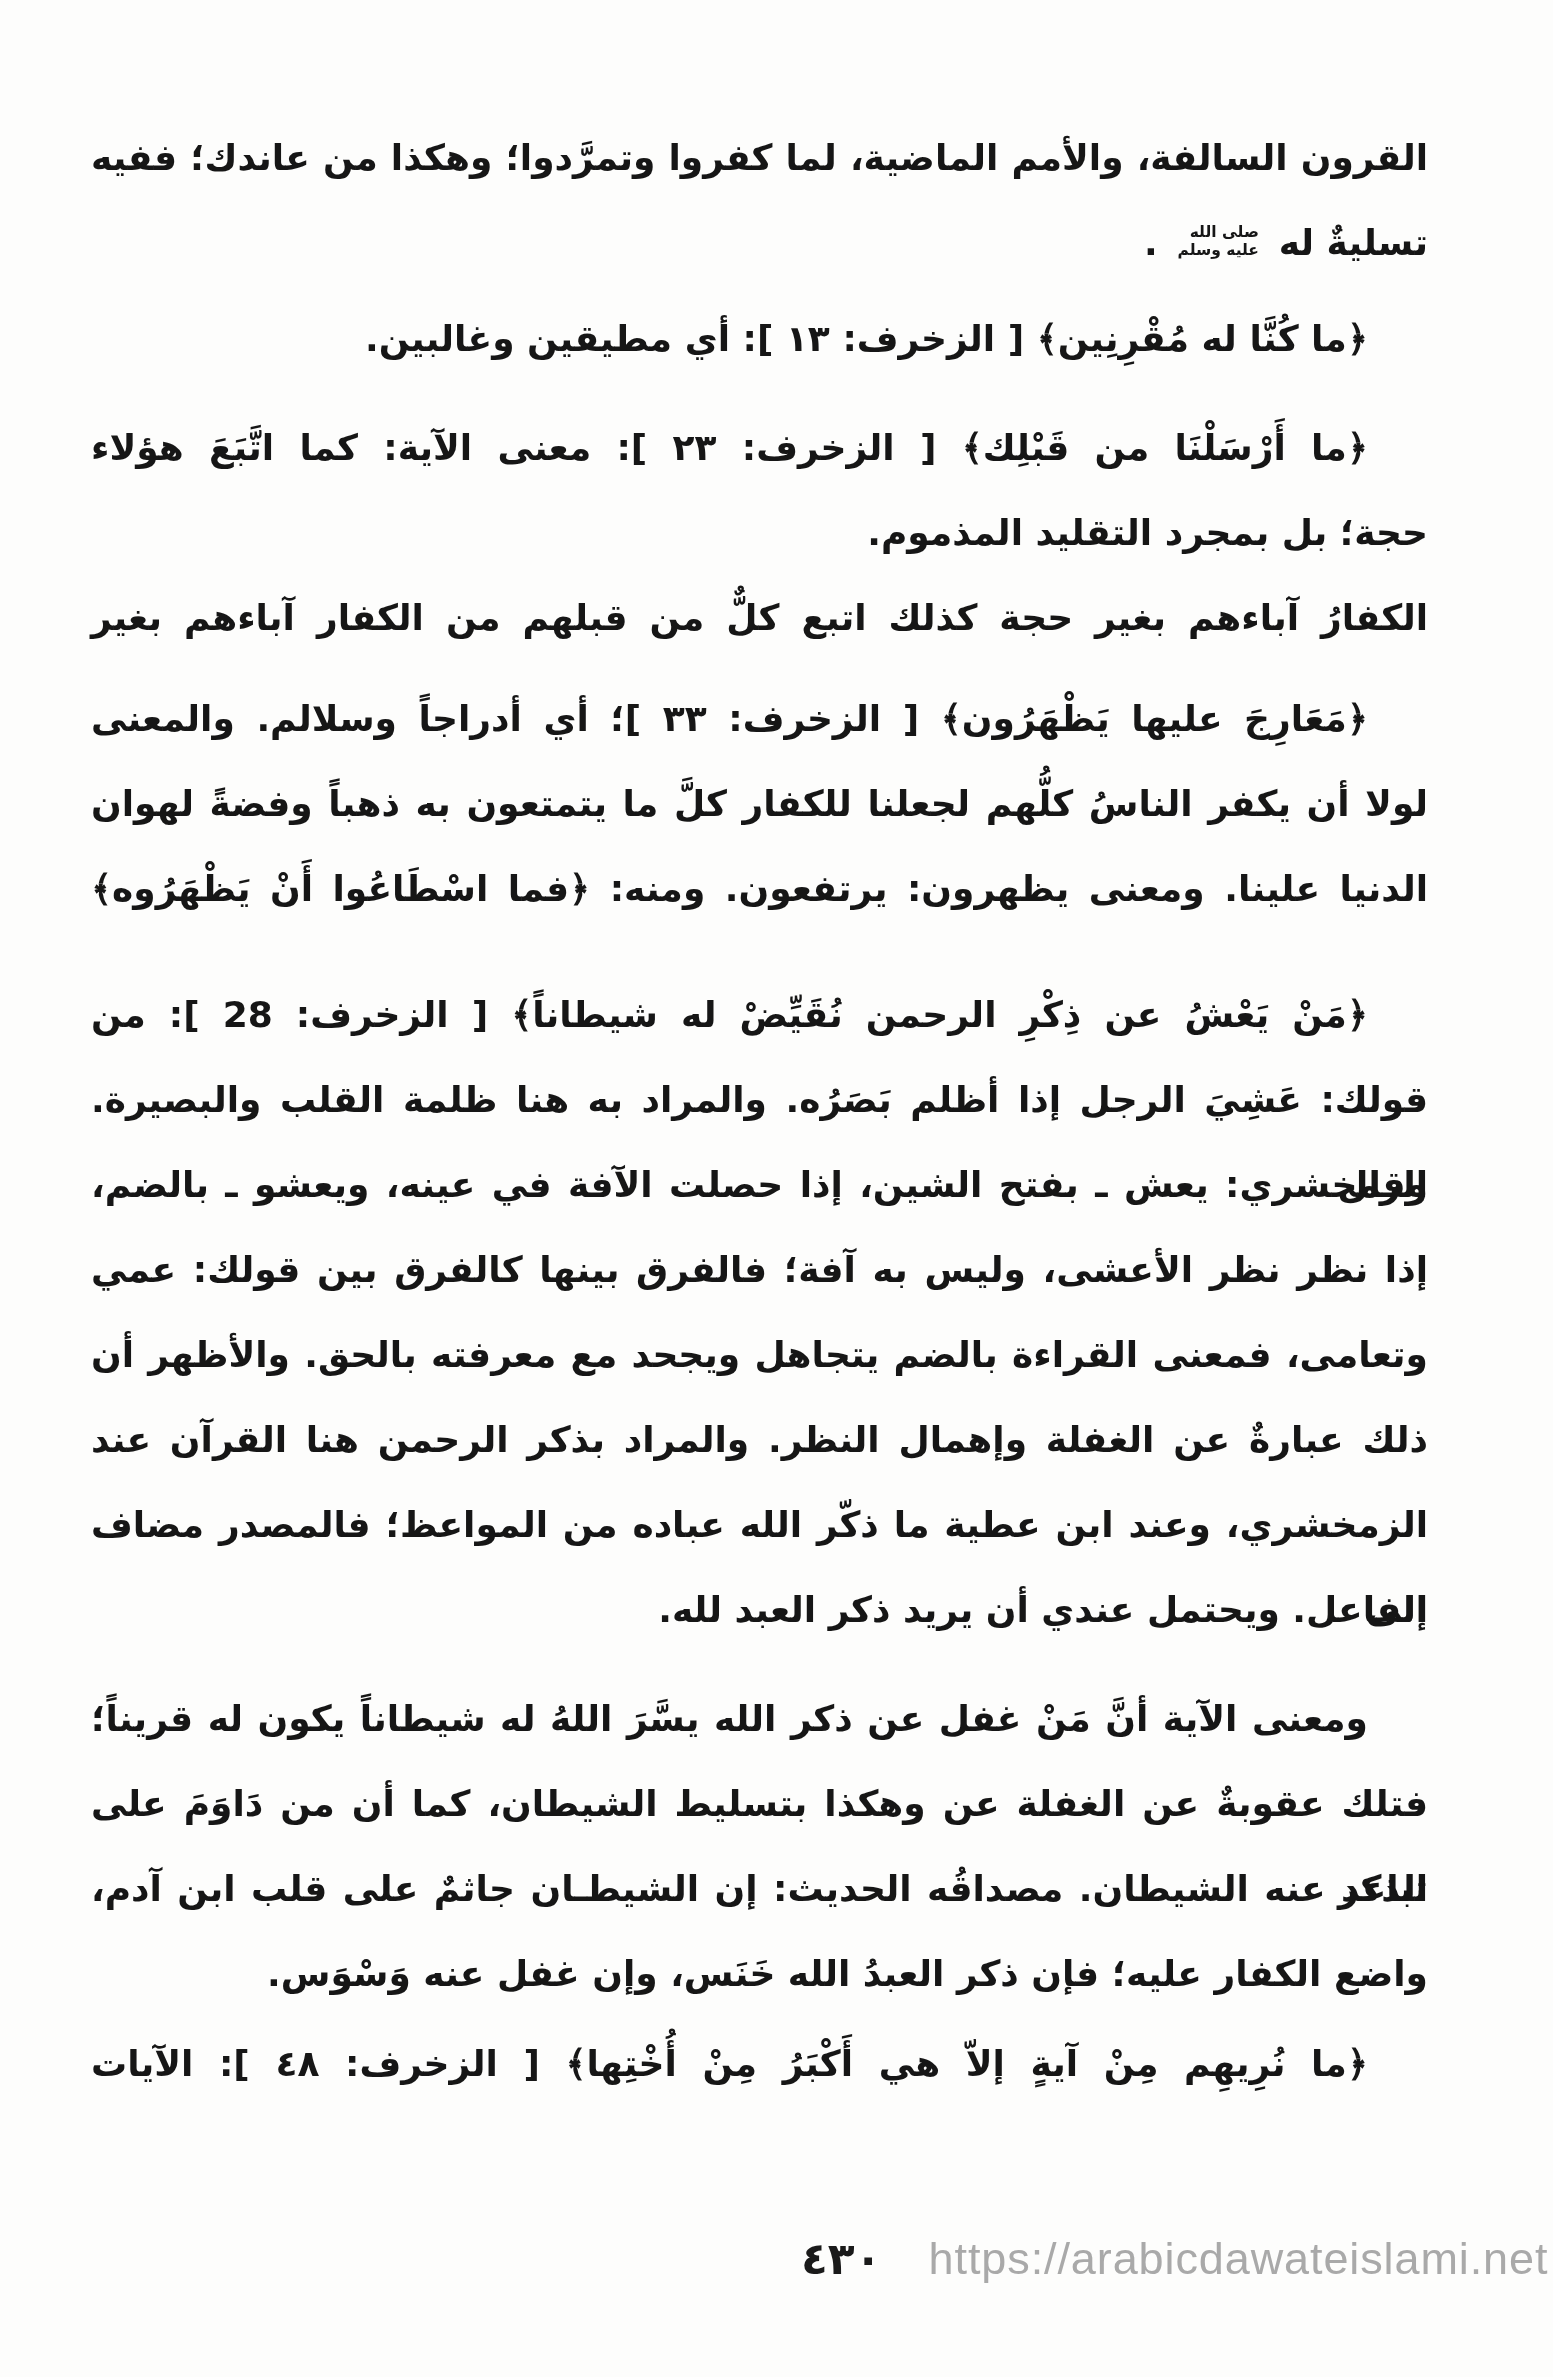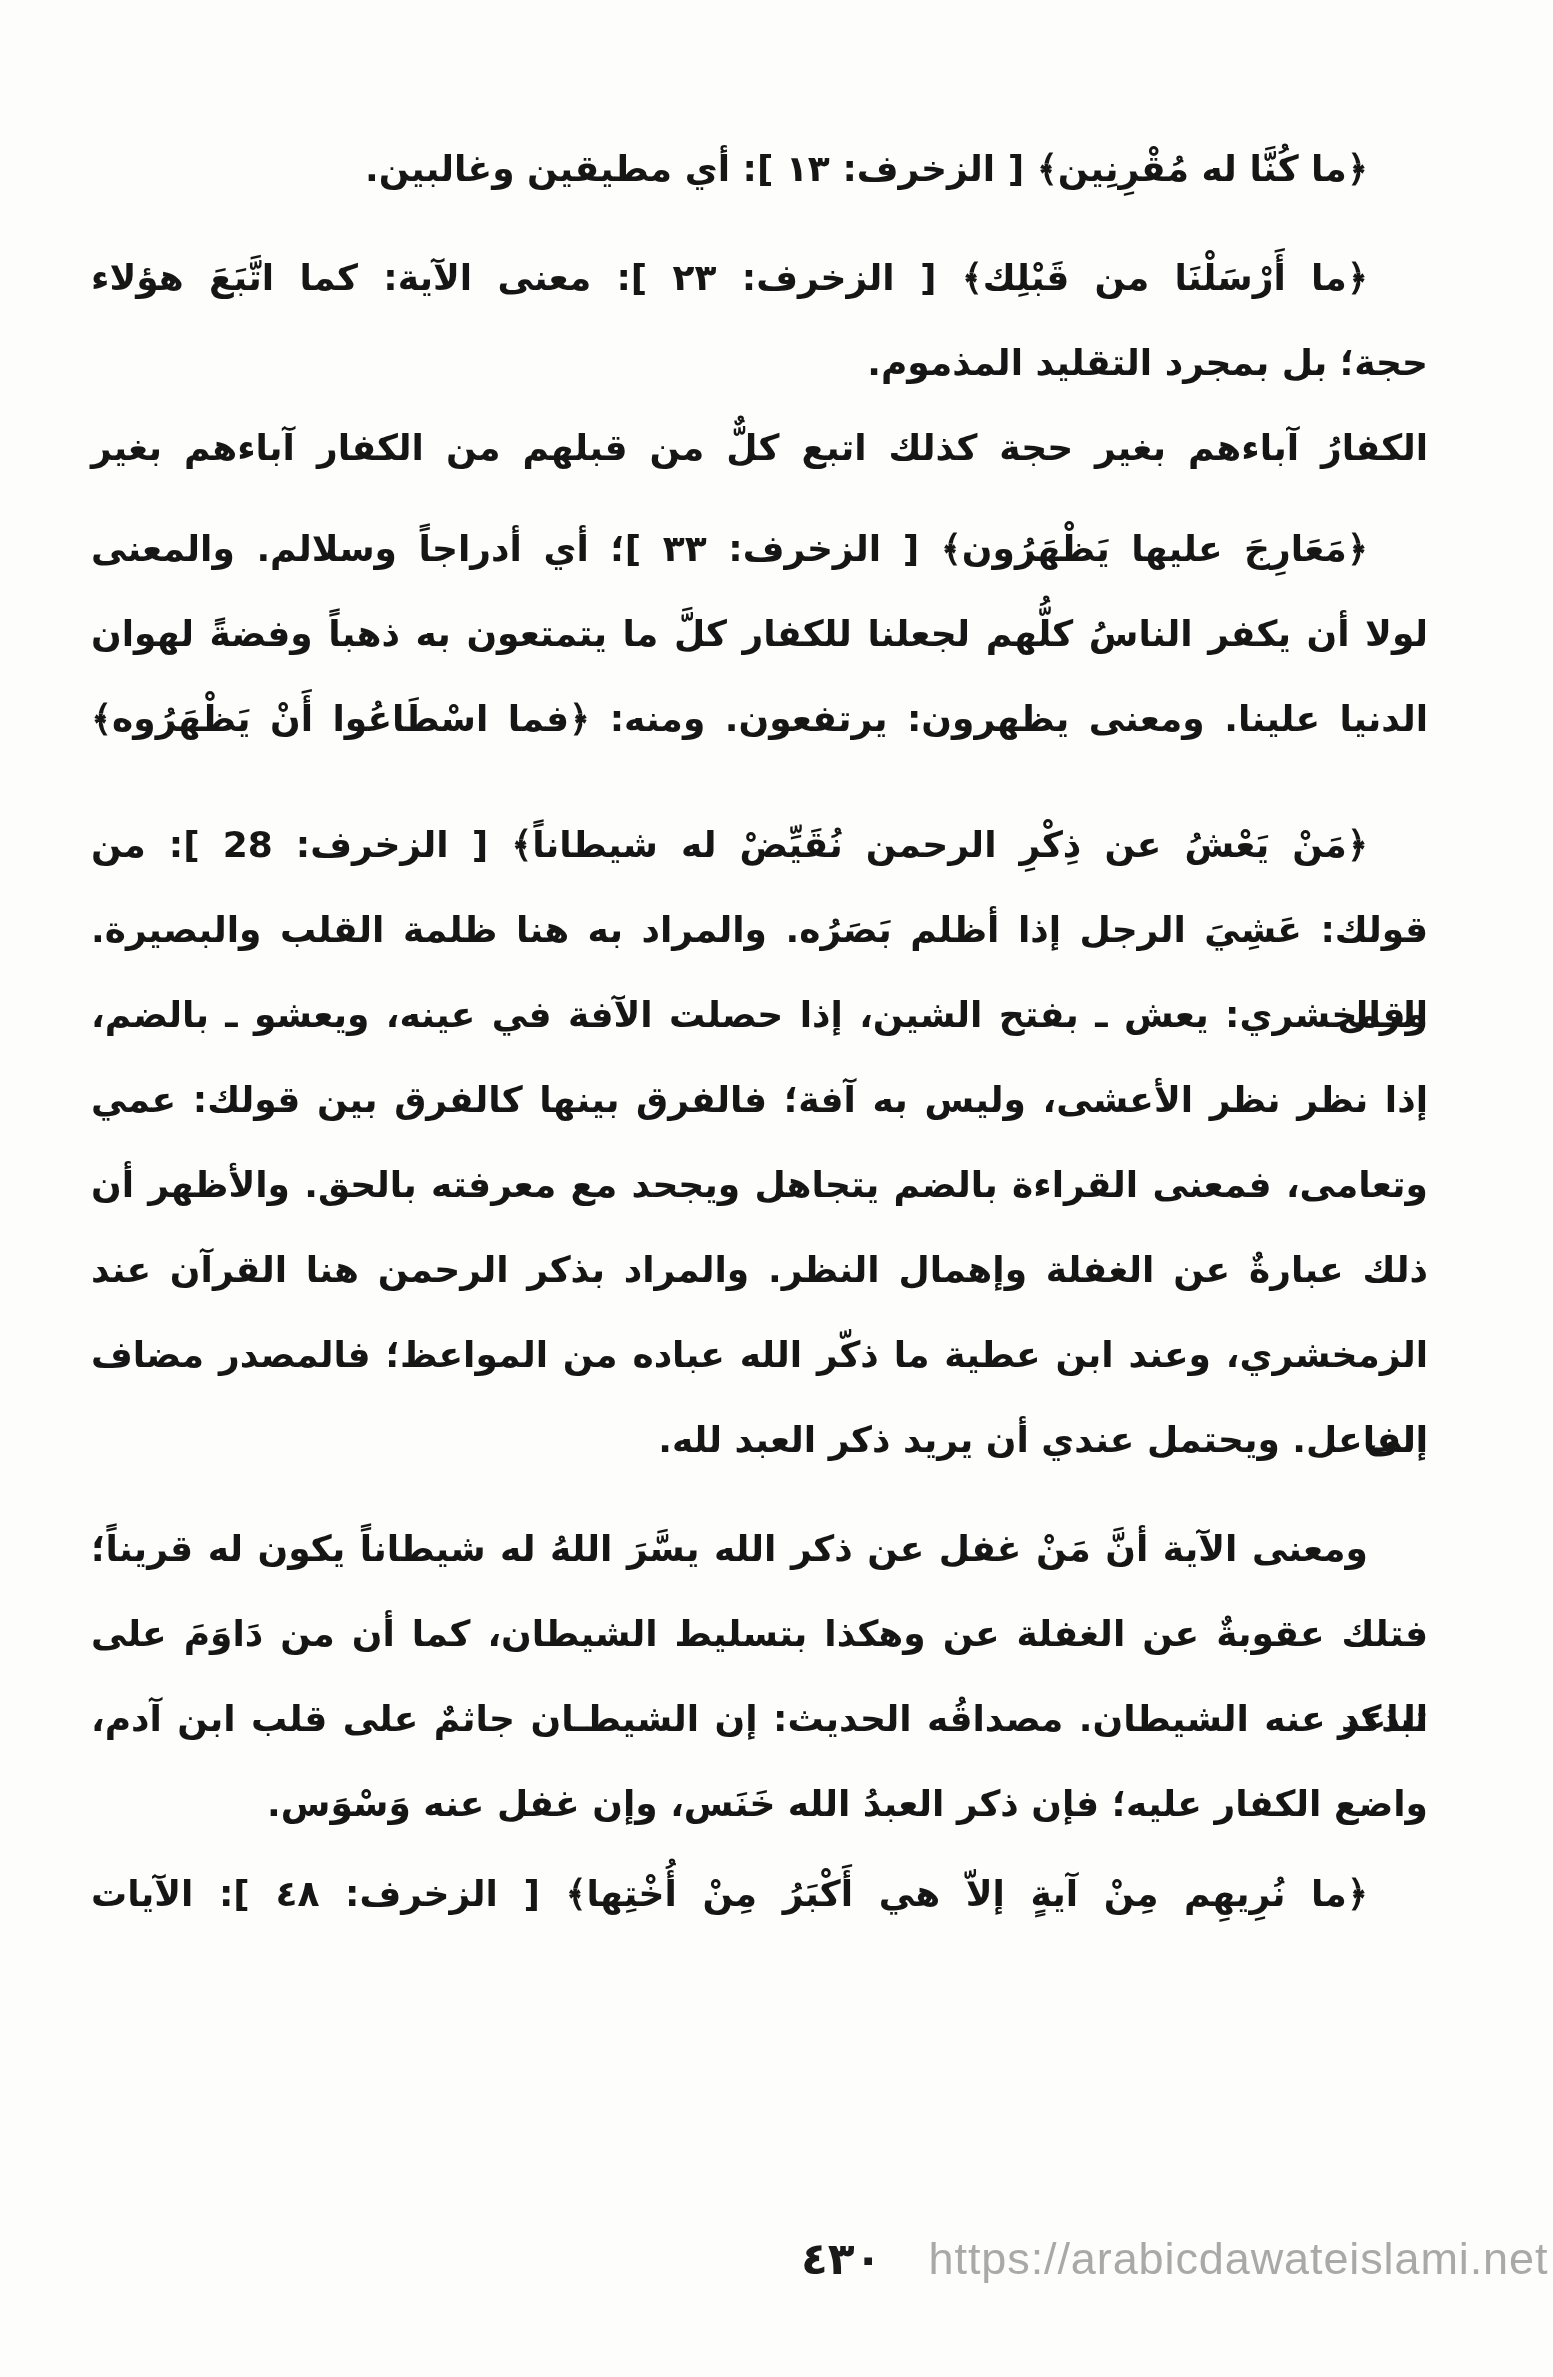--- a/index.html
+++ b/index.html
@@ -79,20 +79,27 @@
     font-size: 45px;
     color: #a9a9a9;
     letter-spacing: 0.9px;
     line-height: 55px;
   }
 </style>
 </head>
 <body>
 
 <div class="text-block">
+    <div class="para p1">
+      <div class="line">القرون السالفة، والأمم الماضية، لما كفروا وتمرَّدوا؛ وهكذا من عاندك؛ ففيه</div>
+      <div class="line last">تسليةٌ له <span class="saw">
+          <span>صلى الله</span>
+          <span>عليه وسلم</span>
+        </span> .</div>
+    </div>
     <div class="para p2">
       <div class="line last">﴿ما كُنَّا له مُقْرِنِين﴾ [ الزخرف: ١٣ ]: أي مطيقين وغالبين.</div>
     </div>
     <div class="para p3">
       <div class="line">﴿ما أَرْسَلْنَا من قَبْلِك﴾ [ الزخرف: ٢٣ ]: معنى الآية: كما اتَّبَعَ هؤلاء</div>
       <div class="line last">حجة؛ بل بمجرد التقليد المذموم.</div>
       <div class="line">الكفارُ آباءهم بغير حجة كذلك اتبع كلٌّ من قبلهم من الكفار آباءهم بغير</div>
     </div>
     <div class="para p4">
       <div class="line">﴿مَعَارِجَ عليها يَظْهَرُون﴾ [ الزخرف: ٣٣ ]؛ أي أدراجاً وسلالم. والمعنى</div>

